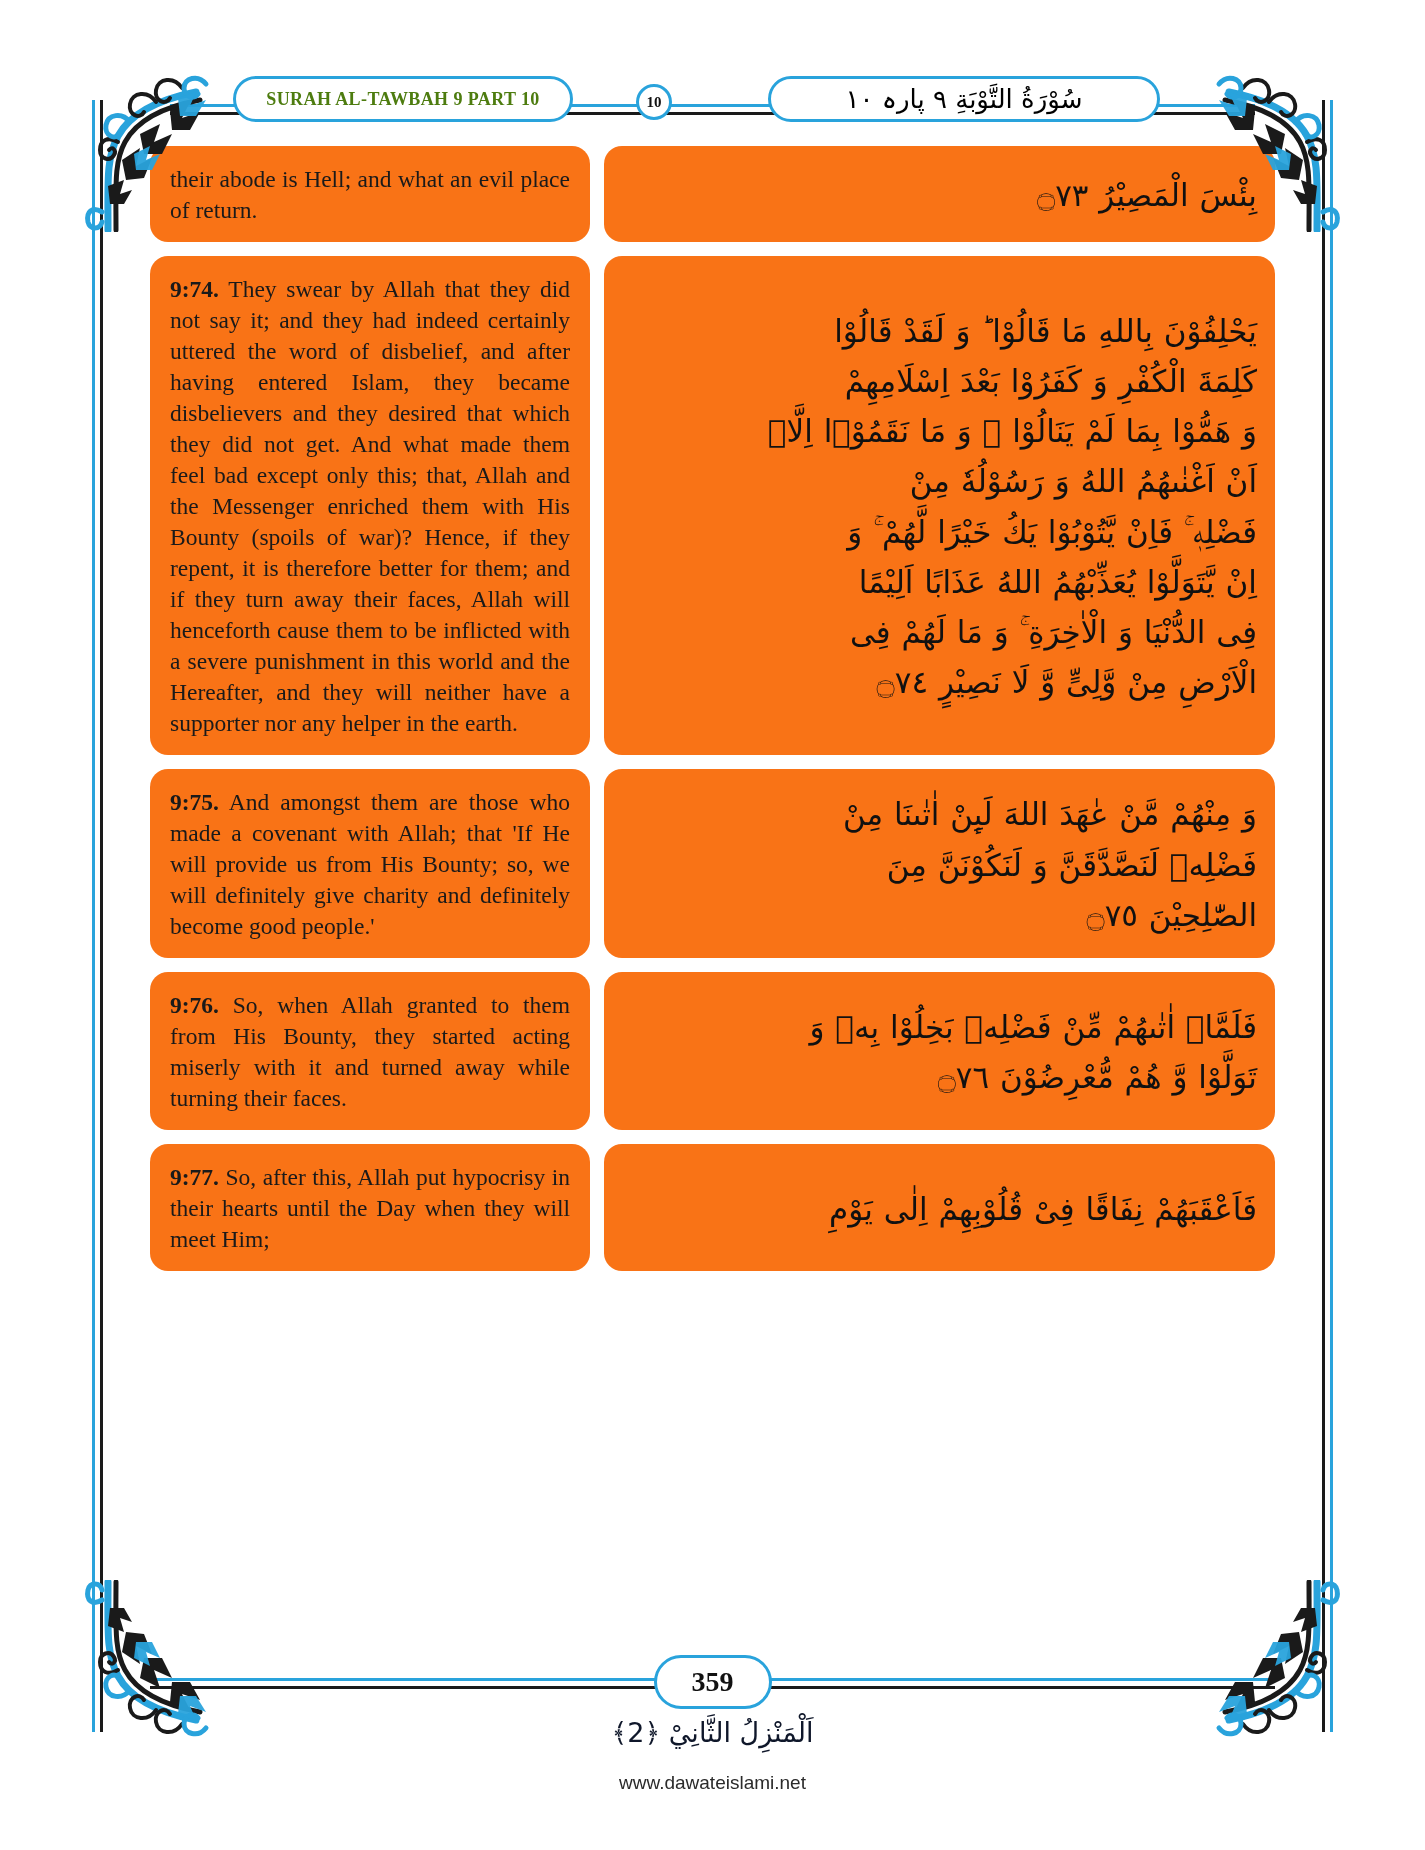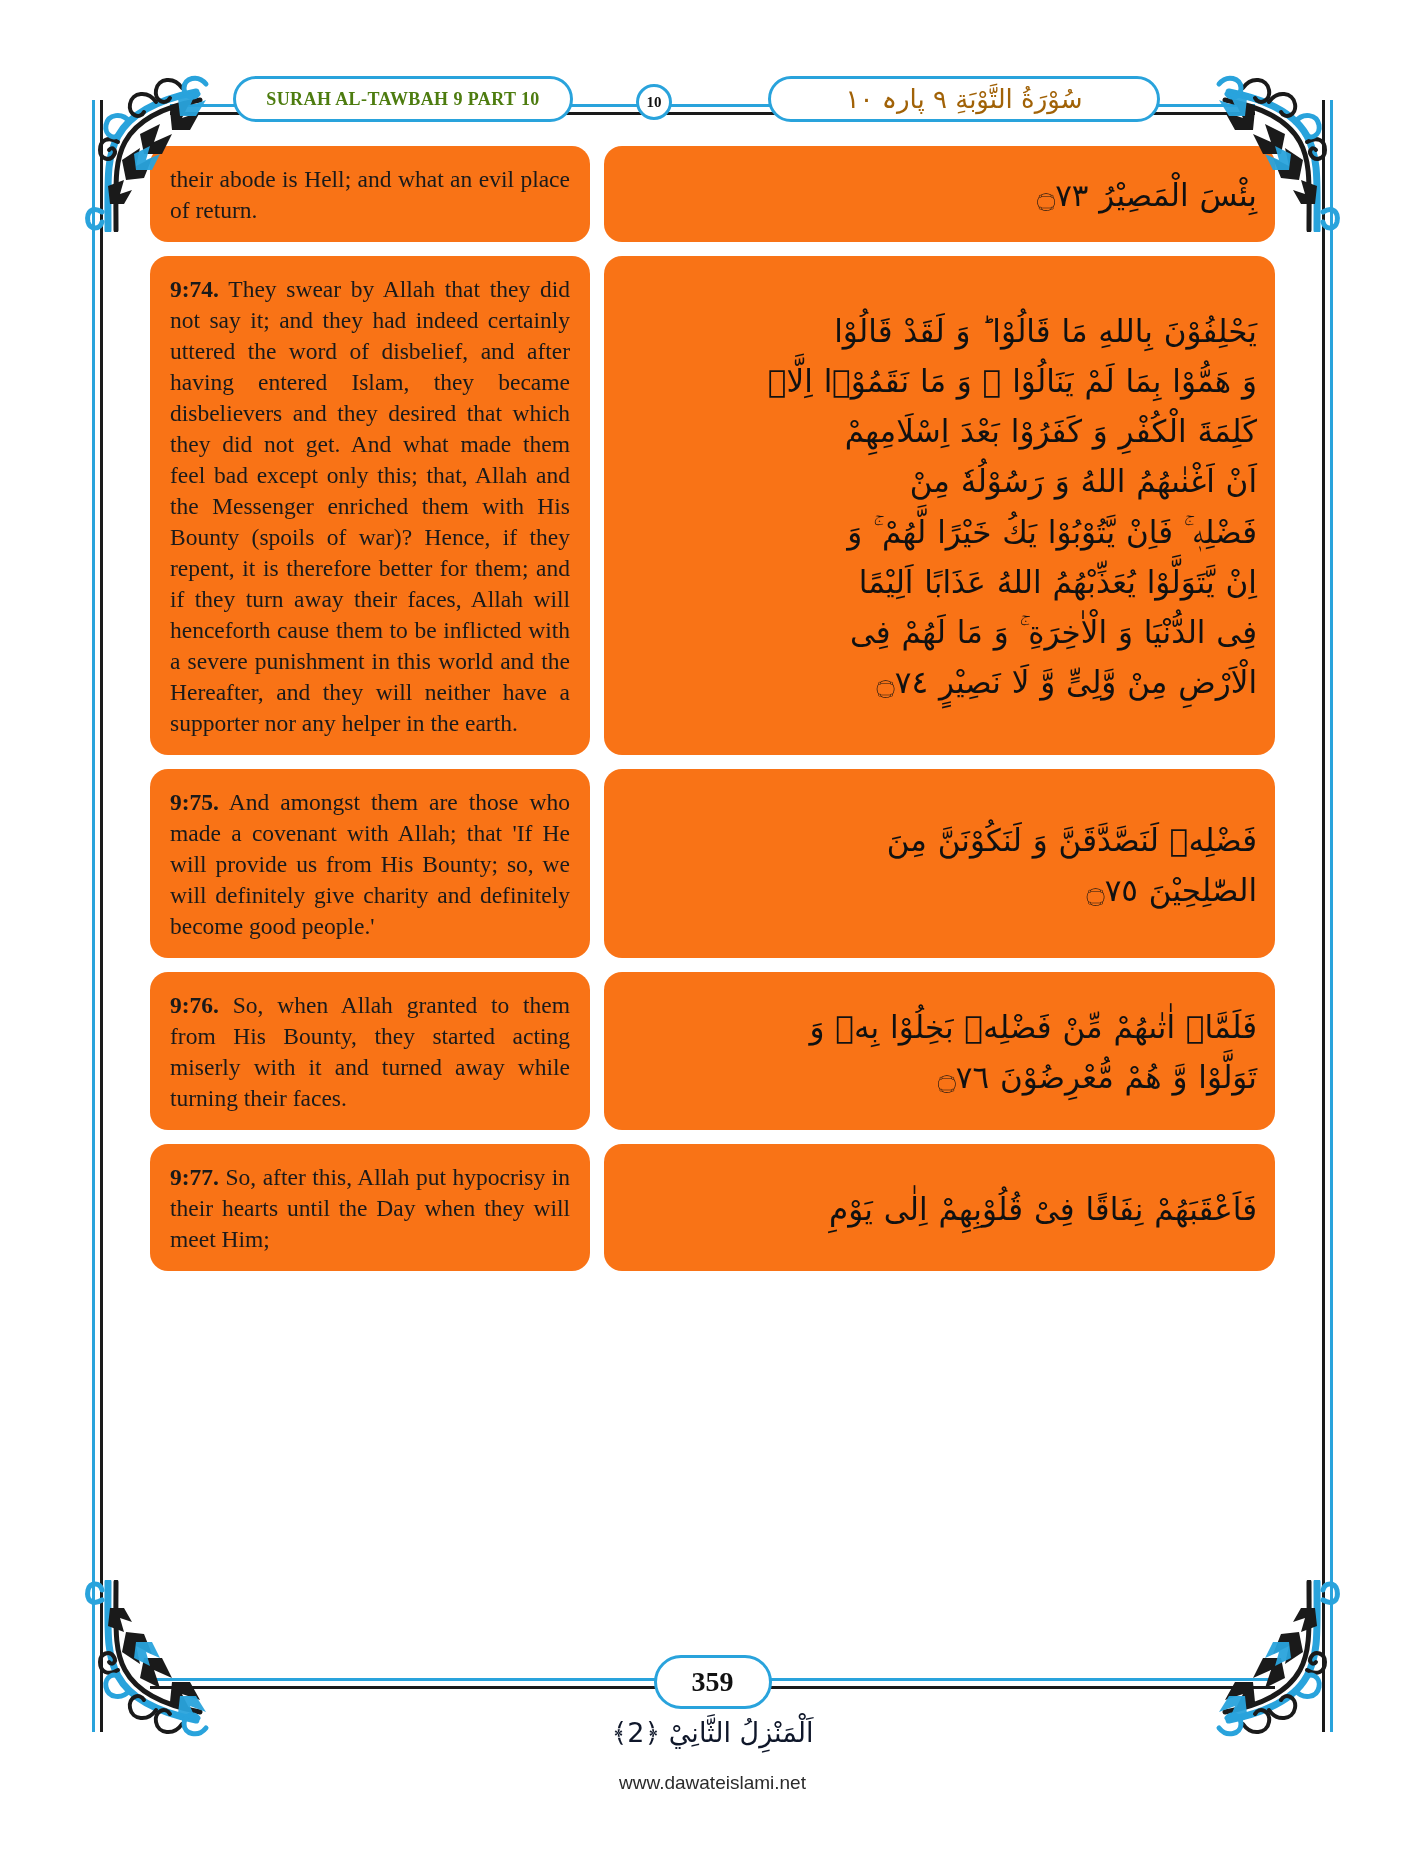--- a/index.html
+++ b/index.html
@@ -81,21 +81,21 @@
     font-family: Liberation Serif, serif;
     font-weight: bold;
     font-size: 18px;
     letter-spacing: 0.4px;
     color: #4d7c0f;
     white-space: nowrap;
   }
   .hdr-ar-text {
     font-family: "DejaVu Sans", sans-serif;
     font-size: 26px;
-    color: #a16207;
+    color: #000000;
     direction: rtl;
     white-space: nowrap;
     line-height: 1;
   }
 
   
   .part-dot {
     position: absolute;
     top: 84px;
     left: 636px;
@@ -373,40 +373,41 @@
     <div class="vrow">
       <div class="cell en">
         <div class="en-text">
           <span class="vnum">9:74.</span>
           <span>They swear by Allah that they did not say it; and they had indeed certainly uttered the word of disbelief, and after having entered Islam, they became disbelievers and they desired that which they did not get. And what made them feel bad except only this; that, Allah and the Messenger enriched them with His Bounty (spoils of war)? Hence, if they repent, it is therefore better for them; and if they turn away their faces, Allah will henceforth cause them to be inflicted with a severe punishment in this world and the Hereafter, and they will neither have a supporter nor any helper in the earth.</span>
         </div>
       </div>
       <div class="cell ar">
         <div class="ar-text">
           <div>یَحْلِفُوْنَ بِاللهِ مَا قَالُوْا ؕ وَ لَقَدْ قَالُوْا</div>
+          <div>كَلِمَةَ الْكُفْرِ وَ كَفَرُوْا بَعْدَ اِسْلَامِهِمْ</div>
           <div>وَ هَمُّوْا بِمَا لَمْ یَنَالُوْا ۚ وَ مَا نَقَمُوْۤا اِلَّاۤ</div>
-          <div>كَلِمَةَ الْكُفْرِ وَ كَفَرُوْا بَعْدَ اِسْلَامِهِمْ</div>
           <div>اَنْ اَغْنٰىهُمُ اللهُ وَ رَسُوْلُهٗ مِنْ</div>
           <div>فَضْلِهٖ ۚ فَاِنْ یَّتُوْبُوْا یَكُ خَیْرًا لَّهُمْ ۚ وَ</div>
           <div>اِنْ یَّتَوَلَّوْا یُعَذِّبْهُمُ اللهُ عَذَابًا اَلِیْمًا</div>
           <div>فِی الدُّنْیَا وَ الْاٰخِرَةِ ۚ وَ مَا لَهُمْ فِی</div>
           <div>الْاَرْضِ مِنْ وَّلِیٍّ وَّ لَا نَصِیْرٍ ۝٧٤</div>
         </div>
       </div>
     </div>
 
     <div class="vrow">
       <div class="cell en">
         <div class="en-text">
           <span class="vnum">9:75.</span>
           <span>And amongst them are those who made a covenant with Allah; that 'If He will provide us from His Bounty; so, we will definitely give charity and definitely become good people.'</span>
         </div>
       </div>
       <div class="cell ar">
         <div class="ar-text">
+          <div>وَ مِنْهُمْ مَّنْ عٰهَدَ اللهَ لَىِٕنْ اٰتٰىنَا مِنْ</div>
           <div>فَضْلِهٖ لَنَصَّدَّقَنَّ وَ لَنَكُوْنَنَّ مِنَ</div>
           <div>الصّٰلِحِیْنَ ۝٧٥</div>
         </div>
       </div>
     </div>
 
     <div class="vrow">
       <div class="cell en">
         <div class="en-text">
           <span class="vnum">9:76.</span>

